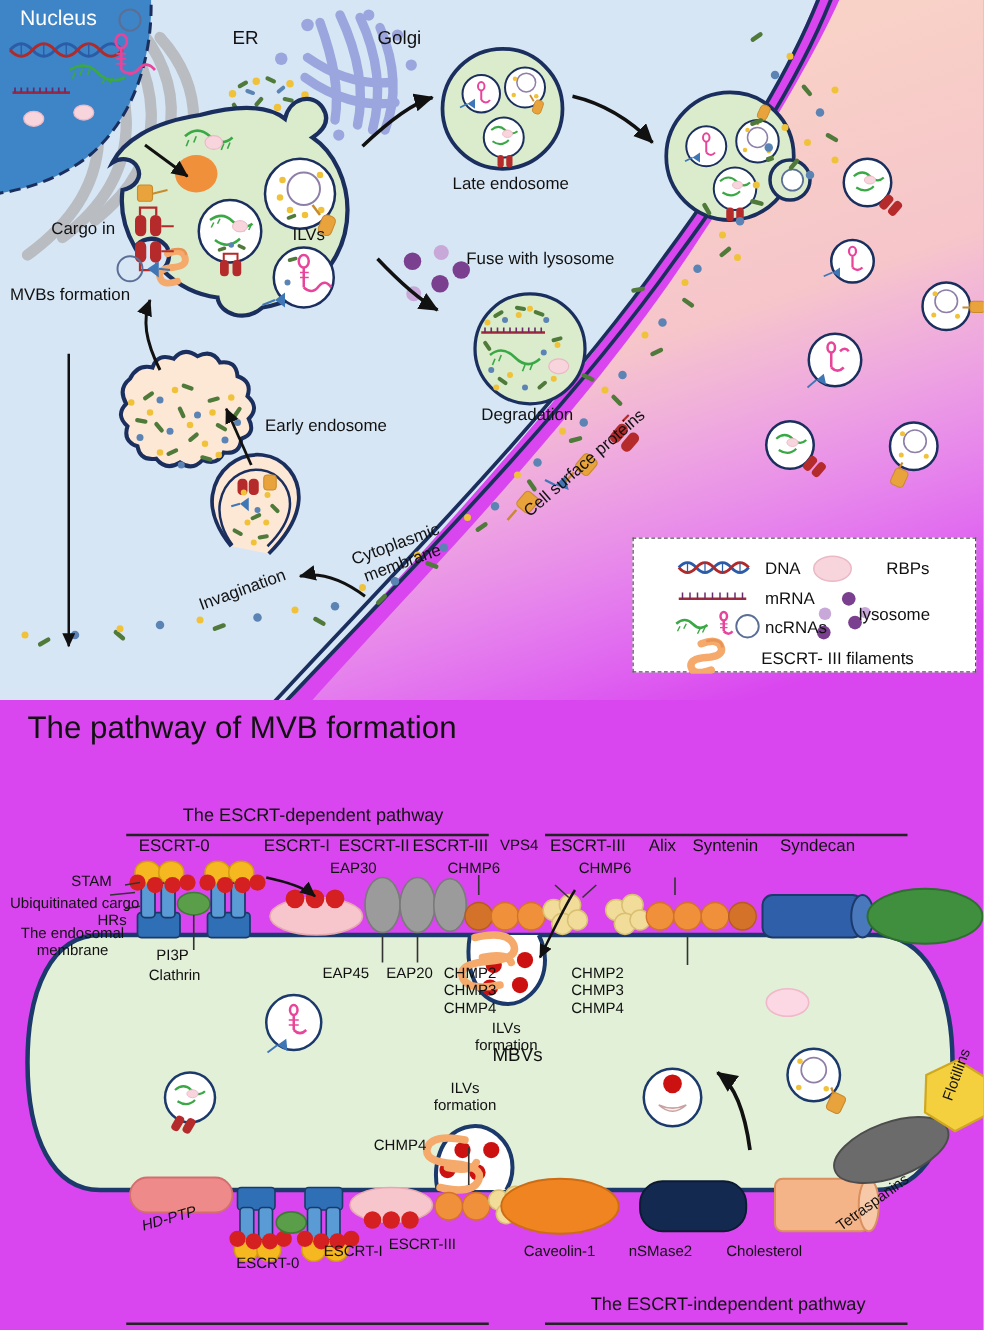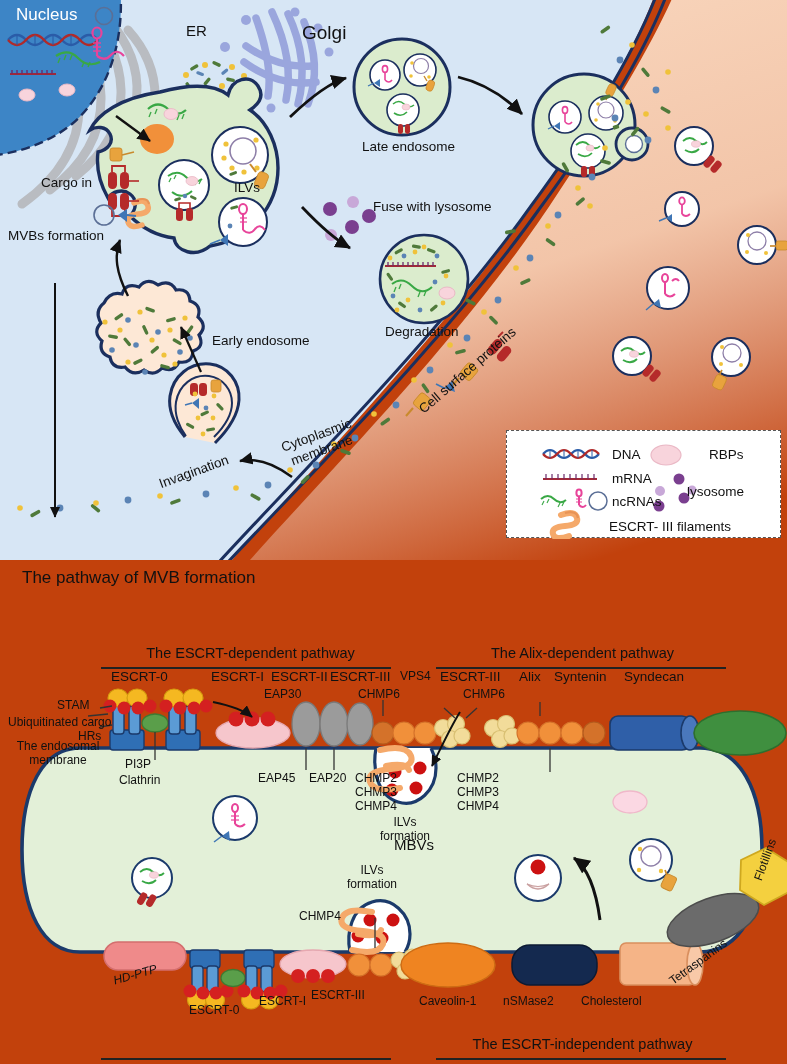--- a/index.html
+++ b/index.html
@@ -6,21 +6,21 @@
   html, body {
     margin: 0; padding: 0;
     background: #ffffff;
     font-family: "Liberation Sans", sans-serif;
   }
   #page {
     position: relative;
     width: 787px;
     height: 1064px;
     overflow: hidden;
-    background: #c2410c;
+    background: #d946ef;
   }
 
   
   #top-panel {
     position: absolute;
     left: 0; top: 0;
     width: 787px; height: 560px;
     overflow: hidden;
   }
   .svg-layer { position:absolute; left:0; top:0; }
@@ -35,21 +35,21 @@
   }
   .lbl.sm  { font-size: 12px; }
   .lbl.big { font-size: 17px; }
   .lbl.white { color:#ffffff; }
   .lbl.ctr { text-align:center; }
 
   
   #mvb-caption {
     position: absolute;
     left: 22px; top: 568px;
-    font-size: 17px;
+    font-size: 25px;
     color: #111;
     white-space: pre;
   }
 
   
   .pathway-title {
     position: absolute;
     text-align: center;
     font-size: 14.5px;
     color: #111;
@@ -692,21 +692,21 @@
 
           <path d="M 292 477 C 272 462 254 458 240 461" stroke-width="2.4" marker-end="url(#arrowhead)"></path>
 
           <path d="M 55 283 L 55 517" stroke-width="2" marker-end="url(#arrowheadThin)"></path>
         </g>
       </g>
     </svg>
 
     <div class="lbl big white" style="left:16px; top:5px;">Nucleus</div>
     <div class="lbl" style="left:186px; top:22px; font-size:15px;">ER</div>
-    <div class="lbl" style="left:302px; top:22px; font-size:19px;">Golgi</div>
+    <div class="lbl" style="left:302px; top:22px; font-size:15px;">Golgi</div>
 
     <div class="lbl" style="left:41px; top:175px;">Cargo in</div>
     <div class="lbl" style="left:8px; top:228px;">MVBs formation</div>
     <div class="lbl" style="left:234px; top:180px;">ILVs</div>
     <div class="lbl" style="left:212px; top:333px;">Early endosome</div>
     <div class="lbl" style="left:362px; top:139px;">Late endosome</div>
     <div class="lbl" style="left:373px; top:199px;">Fuse with lysosome</div>
     <div class="lbl" style="left:385px; top:324px;">Degradation</div>
     <div class="lbl" style="left:157px; top:477px; transform:rotate(-20deg); transform-origin:0 0;">Invagination</div>
     <div class="lbl ctr" style="left:262px; top:447px; transform:rotate(-20deg); transform-origin:0 0; width:110px;">Cytoplasmic
@@ -784,21 +784,20 @@
       <div class="lbl" style="left:180px; top:53px;">lysosome</div>
       <div class="lbl" style="left:102px; top:88px;">ESCRT- III filaments</div>
     </div>
   </div>
 
   <div id="mvb-caption">The pathway of MVB formation</div>
 
   <div class="pathway-title" style="left:108px; top:645px; width:285px;">The ESCRT-dependent pathway</div>
   <div class="pathway-rule" style="left:101px; top:667px; width:290px;"></div>
 
-  <div class="pathway-title" style="left:440px; top:645px; width:285px;">The Alix-dependent pathway</div>
   <div class="pathway-rule" style="left:436px; top:667px; width:290px;"></div>
 
   <div class="pathway-rule" style="left:101px; top:1058px; width:290px;"></div>
 
   <div class="pathway-title" style="left:440px; top:1036px; width:285px;">The ESCRT-independent pathway</div>
   <div class="pathway-rule" style="left:436px; top:1058px; width:290px;"></div>
 
   <div id="bottom-panel">
 
     <svg class="svg-layer" width="787" height="444" viewBox="0 0 787 444">

